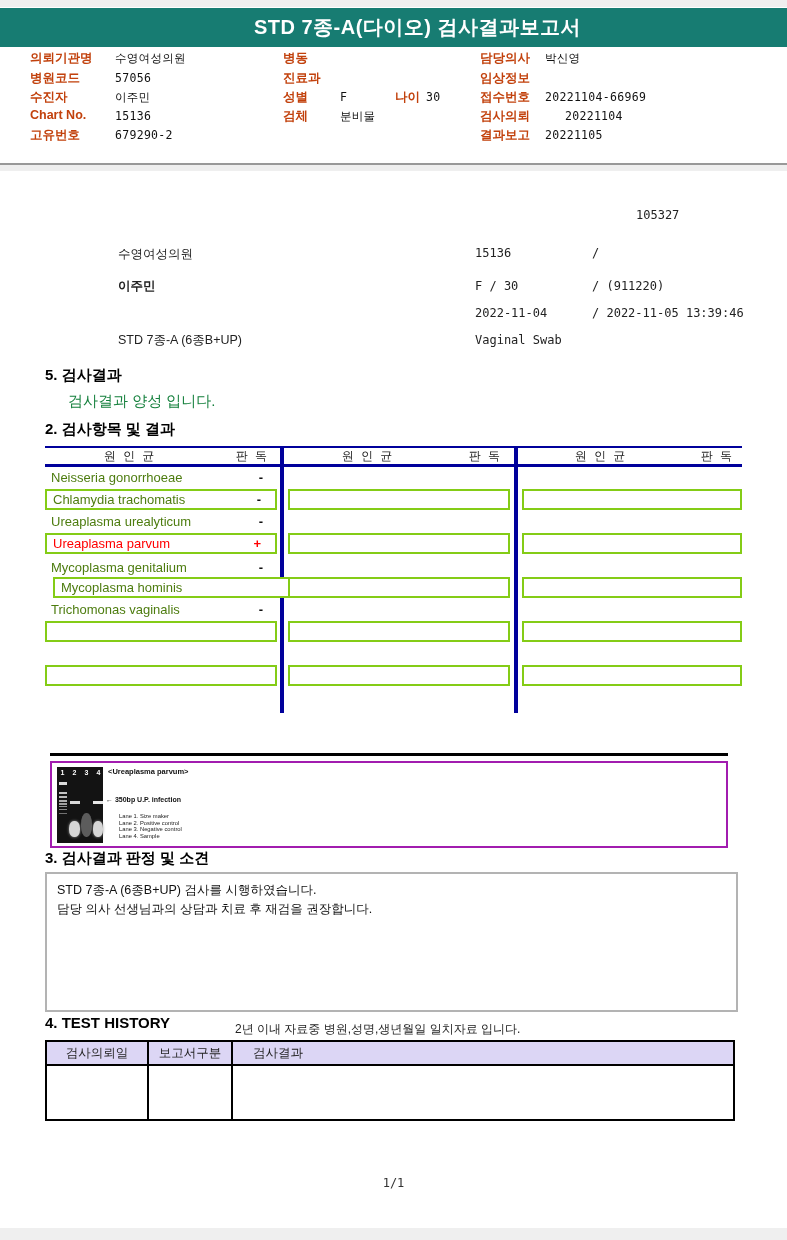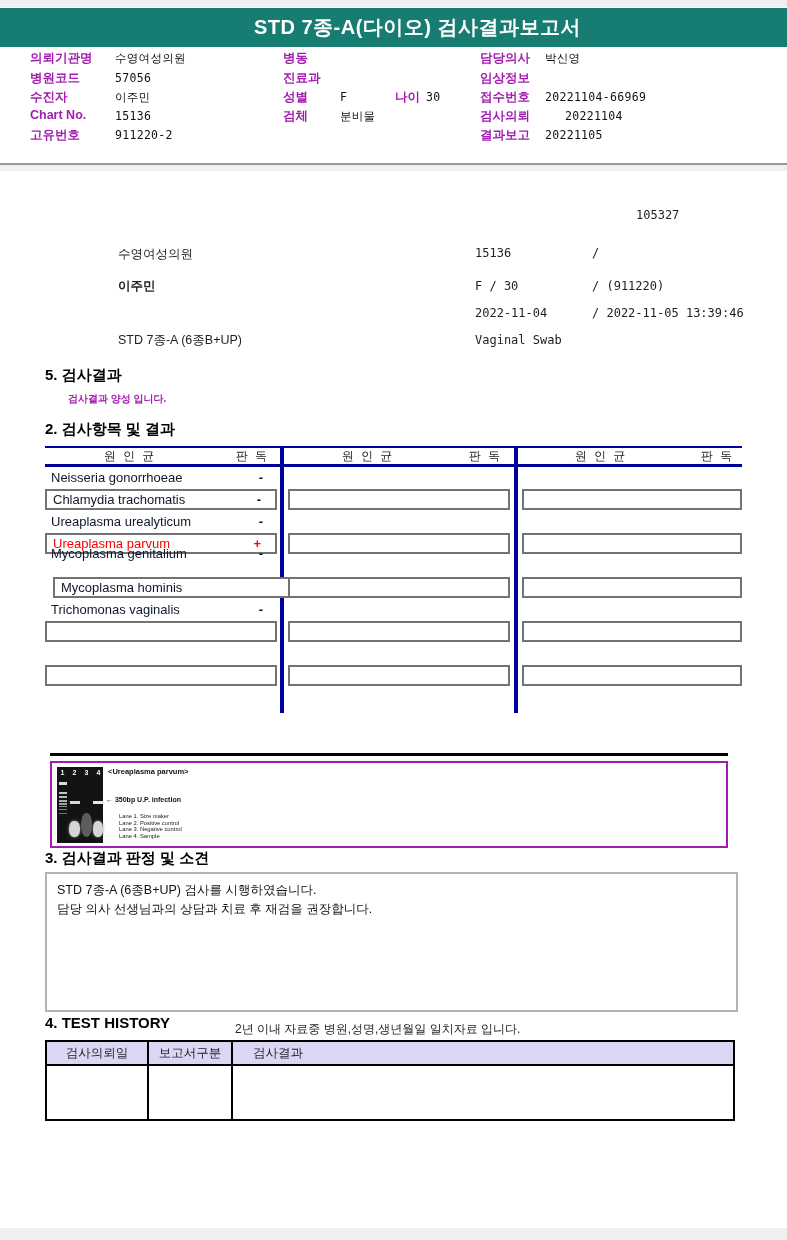--- a/index.html
+++ b/index.html
@@ -2,37 +2,37 @@
 <html><head>
 <meta charset="utf-8">
 <style>
   html,body{margin:0;padding:0;}
   body{font-family:"Liberation Sans", sans-serif; background:#ffffff;}
   .page{position:relative;width:787px;height:1240px;background:#ffffff;overflow:hidden;}
   .strip{position:absolute;left:0;width:787px;background:#efefef;}
   .titlebar{position:absolute;left:0;top:8px;width:787px;height:39px;background:#177c72;}
   .titlebar .t{display:block;text-align:center;line-height:39px;color:#ffffff;font-size:20px;font-weight:bold;letter-spacing:0.5px;margin-left:48px;}
   .sep-line{position:absolute;left:0;top:163px;width:787px;height:2px;background:#999999;}
-  .lbl{position:absolute;font-size:12.5px;font-weight:bold;color:#a21caf;white-space:nowrap;}
+  .lbl{position:absolute;font-size:12.5px;font-weight:bold;color:#c2410c;white-space:nowrap;}
   .val{position:absolute;font-size:12px;color:#111;white-space:nowrap;}
   .dotval{font-family:"DejaVu Sans Mono", monospace;font-size:11.5px;letter-spacing:0.3px;}
   .sum{position:absolute;font-size:12px;color:#222;white-space:nowrap;font-family:"DejaVu Sans Mono", monospace;}
   .sum.kr{font-family:"Liberation Sans", sans-serif;font-size:12.5px;}
   .sec-title{position:absolute;font-size:15px;font-weight:bold;color:#000;white-space:nowrap;}
-  .result-red{position:absolute;font-size:10px;font-weight:bold;color:#a21caf;white-space:nowrap;}
+  .result-red{position:absolute;font-size:15px;font-weight:normal;color:#15803d;white-space:nowrap;}
   
   .t2{position:absolute;left:45px;top:446px;width:697px;height:267px;}
   .nline{position:absolute;background:#00009b;}
   .ghead{position:absolute;top:2px;height:16px;font-size:12px;color:#222;}
   .ghead .oh{position:absolute;left:0;right:62px;text-align:center;letter-spacing:2px;}
   .ghead .rh{position:absolute;right:8px;letter-spacing:2px;}
   .trow{position:absolute;display:flex;align-items:center;height:21px;box-sizing:border-box;}
-  .trow .org{margin-left:6px;font-size:13px;color:#0f172a;white-space:nowrap;}
+  .trow .org{margin-left:6px;font-size:13px;color:#4d7c0f;white-space:nowrap;}
   .trow .res{position:absolute;right:14px;font-size:13px;font-weight:bold;color:#111;}
-  .boxed{border:2px solid #737373;background:#fff;}
+  .boxed{border:2px solid #84cc16;background:#fff;}
   .pos .org,.pos .res{color:#ff0000;}
   
   .gel-topline{position:absolute;left:50px;top:753px;width:678px;height:3px;background:#000;}
   .gelbox{position:absolute;left:50px;top:761px;width:678px;height:87px;border:2px solid #a21caf;box-sizing:border-box;background:#fff;}
   .gelimg{position:absolute;left:5px;top:4px;width:46px;height:76px;background:#131313;}
   .lane-no{position:absolute;top:2px;width:9px;text-align:center;color:#fff;font-size:7px;font-weight:bold;}
   .band{position:absolute;}
   .gel-caption{position:absolute;left:56px;top:4px;font-size:7.5px;font-weight:bold;color:#111;white-space:nowrap;}
   .gel-band-label{position:absolute;left:54px;top:33px;font-size:7px;font-weight:bold;color:#111;white-space:nowrap;}
   .gel-legend{position:absolute;left:67px;top:50px;font-size:5.8px;line-height:6.6px;color:#222;}
@@ -67,21 +67,21 @@
 
   <span class="lbl" style="left:30px;top:50px;">의뢰기관명</span>
   <span class="val dotval" style="left:115px;top:51px;">수영여성의원</span>
   <span class="lbl" style="left:30px;top:70px;">병원코드</span>
   <span class="val dotval" style="left:115px;top:71px;">57056</span>
   <span class="lbl" style="left:30px;top:89px;">수진자</span>
   <span class="val dotval" style="left:115px;top:90px;">이주민</span>
   <span class="lbl" style="left:30px;top:108px;">Chart No.</span>
   <span class="val dotval" style="left:115px;top:109px;">15136</span>
   <span class="lbl" style="left:30px;top:127px;">고유번호</span>
-  <span class="val dotval" style="left:115px;top:128px;">911220-2</span>
+  <span class="val dotval" style="left:115px;top:128px;">679290-2</span>
 
   <span class="lbl" style="left:283px;top:50px;">병동</span>
   <span class="val dotval" style="left:340px;top:51px;"></span>
   <span class="lbl" style="left:283px;top:70px;">진료과</span>
   <span class="val dotval" style="left:340px;top:71px;"></span>
   <span class="lbl" style="left:283px;top:89px;">성별</span>
   <span class="val dotval" style="left:340px;top:90px;">F</span>
   <span class="lbl" style="left:395px;top:89px;">나이</span>
   <span class="val dotval" style="left:426px;top:90px;">30</span>
   <span class="lbl" style="left:283px;top:108px;">검체</span>
@@ -143,21 +143,21 @@
       <span class="res">-</span>
     </div>
     <div class="trow" style="left:0;top:65px;width:232px;">
       <span class="org">Ureaplasma urealyticum</span>
       <span class="res">-</span>
     </div>
     <div class="trow boxed pos" style="left:0;top:87px;width:232px;">
       <span class="org">Ureaplasma parvum</span>
       <span class="res">+</span>
     </div>
-    <div class="trow" style="left:0;top:97px;width:232px;">
+    <div class="trow" style="left:0;top:111px;width:232px;">
       <span class="org">Mycoplasma genitalium</span>
       <span class="res">-</span>
     </div>
     <div class="trow boxed" style="left:8px;top:131px;width:276px;text-align:right;">
       <span class="org">Mycoplasma hominis</span>
       <span class="res">-</span>
     </div>
     <div class="trow" style="left:0;top:153px;width:232px;">
       <span class="org">Trichomonas vaginalis</span>
       <span class="res">-</span>
@@ -228,14 +228,15 @@
       <div class="hc hc2">보고서구분</div>
       <div class="hc hc3">검사결과</div>
     </div>
     <div class="h-body">
       <div class="hc hc1"></div>
       <div class="hc hc2"></div>
       <div class="hc hc3"></div>
     </div>
   </div>
 
+  <div class="pageno">1/1</div>
 
 </div>
 
 </body></html>

